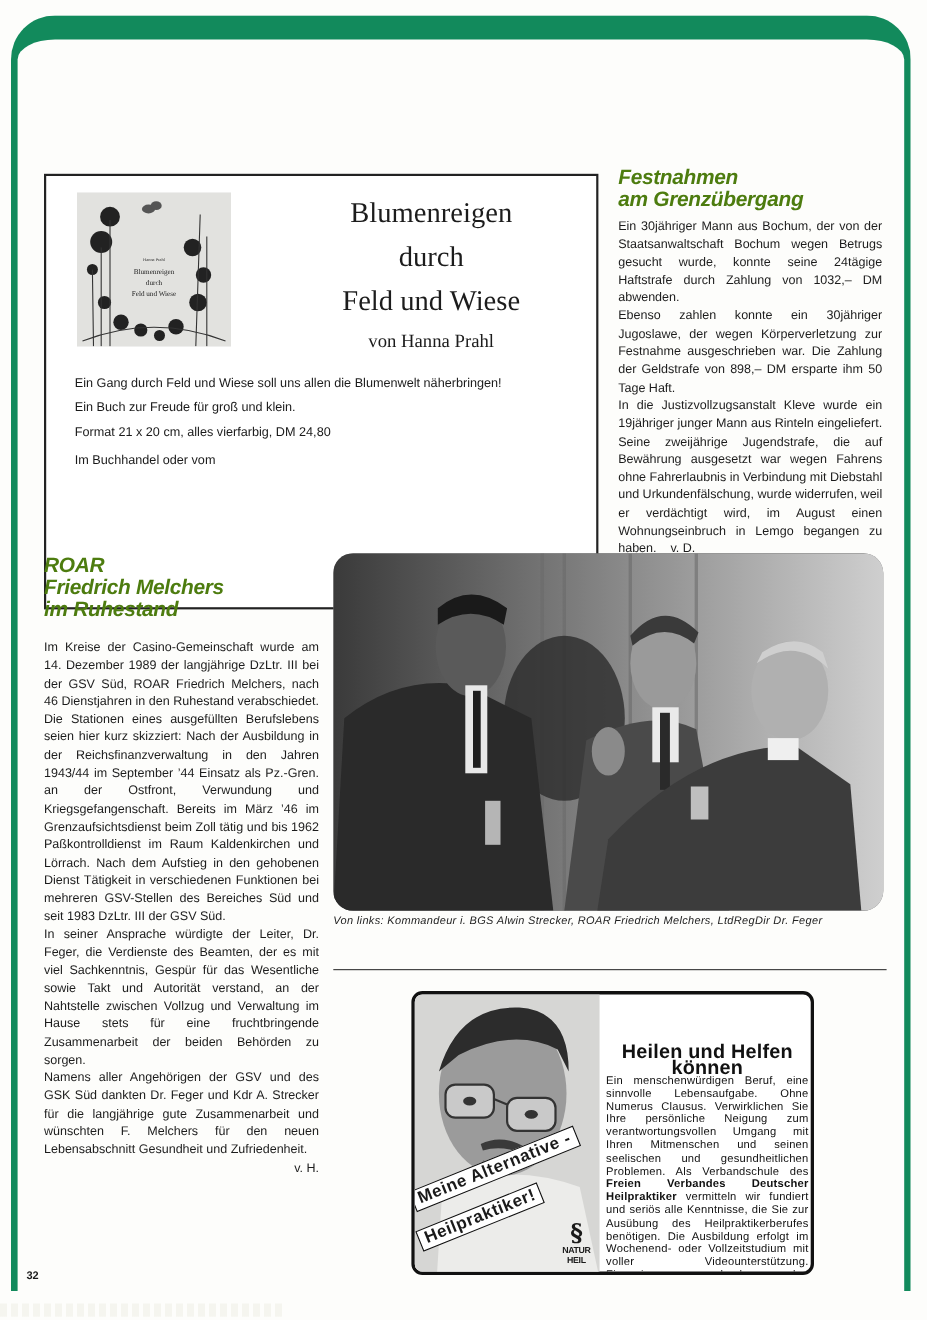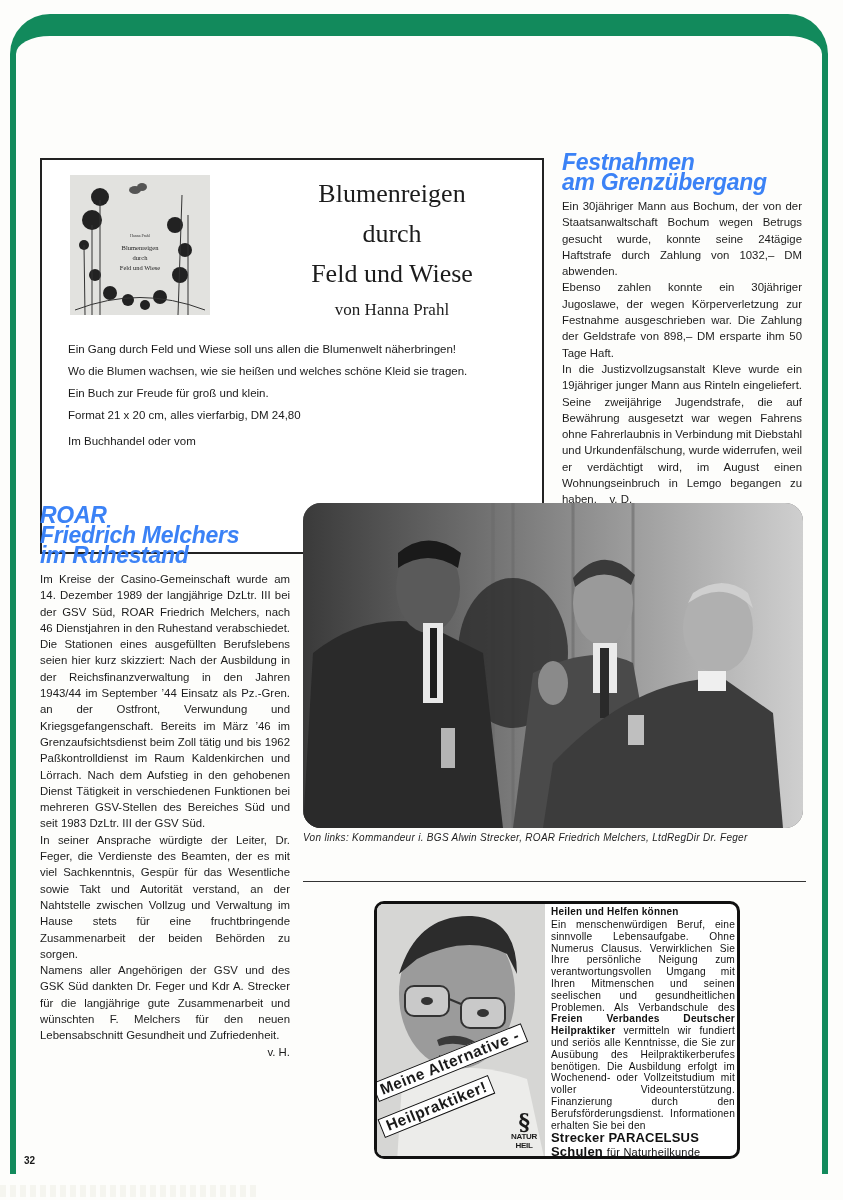--- a/index.html
+++ b/index.html
@@ -14,42 +14,42 @@
   .book-cover .cover-author { position:absolute; left:0; right:0; top:58px; text-align:center; font-family:"Liberation Serif", serif; font-size:4px; color:#333; }
   .book-cover .cover-title { position:absolute; left:38px; right:38px; top:68px; text-align:center; font-family:"Liberation Serif", serif; font-size:6.5px; line-height:10px; color:#222; }
   .book-title { position:absolute; left:210px; top:14px; width:280px; text-align:center; font-family:"Liberation Serif", serif; color:#1c1c1c; }
   .book-title .l { font-size:26px; line-height:40px; display:block; }
   .book-title .author { font-size:17px; line-height:24px; display:block; margin-top:4px; }
   .book-body { position:absolute; left:26px; top:178px; font-size:11.5px; line-height:22px; }
   .book-body .gap { margin-top:4px; }
   .book-body b { font-weight:bold; }
 
   
-  .headline { font-family:"Liberation Sans", sans-serif; font-weight:bold; font-style:italic; color:#3b82f6; font-size:23px; line-height:20px; letter-spacing:-0.3px; }
+  .headline { font-family:"Liberation Sans", sans-serif; font-weight:bold; font-style:italic; color:#4d7c0f; font-size:19px; line-height:20px; letter-spacing:-0.3px; }
   .col-text { font-size:11.4px; line-height:16.3px; text-align:justify; color:#1c1c1c; }
   .col-text p { margin:0; }
   .signature { text-align:right; }
 
   .festnahmen { position:absolute; left:562px; top:152px; width:240px; }
   .festnahmen .headline { margin-bottom:6px; }
 
   .roar { position:absolute; left:40px; top:505px; width:250px; }
-  .roar .headline { margin-bottom:6px;font-style:italic; }
+  .roar .headline { margin-bottom:16px;font-style:italic; }
 
   
   .photo { position:absolute; left:303px; top:503px; width:500px; height:325px; border-radius:18px; overflow:hidden; background:#6a6a6a; }
   .photo svg { display:block; }
   .caption { position:absolute; left:303px; top:830px; width:505px; font-size:10px; font-style:italic; line-height:16px; color:#222; letter-spacing:0.3px; }
   .rule { position:absolute; left:303px; top:881px; width:503px; height:1px; background:#333; }
 
   
   .hp-ad { position:absolute; left:374px; top:901px; width:366px; height:258px; border:3px solid #111; border-radius:10px; box-sizing:border-box; background:#fff; overflow:hidden; }
   .hp-photo { position:absolute; left:0; top:0; width:168px; height:258px; background:#d8d8d6; overflow:hidden; }
   .hp-text { position:absolute; left:174px; top:1px; width:184px; font-size:10.2px; line-height:11.8px; color:#111; text-align:justify; letter-spacing:0.2px; }
-  .hp-text .hp-head { font-weight:bold; font-size:10px; line-height:14px; text-align:left; }
+  .hp-text .hp-head { font-weight:bold; font-size:18px; line-height:14px; text-align:center;margin-top:44px; }
   .hp-text b { font-weight:bold;margin-top:23px; }
   .hp-text .hp-school { font-weight:bold; font-size:13px; line-height:14px; text-align:left; }
   .hp-text .hp-school span.n { font-weight:normal; font-size:11px; }
   .slogan { position:absolute; font-weight:bold; font-size:15.5px; letter-spacing:0.6px; background:#fff; border:1.5px solid #111; padding:0 5px; transform-origin:left bottom; white-space:nowrap; }
   .slogan1 { left:2px; top:178px; transform:rotate(-22deg); }
   .slogan2 { left:8px; top:214px; transform:rotate(-22deg); }
   .naturheil-logo { position:absolute; left:130px; top:206px; width:34px; text-align:center; font-size:8px; line-height:9px; font-weight:bold; letter-spacing:-0.3px; }
   .naturheil-logo .sym { font-size:22px; line-height:22px; font-family:"DejaVu Serif", serif; }
 
   .scanmark { position:absolute; left:0; top:1185px; width:260px; height:12px; background:repeating-linear-gradient(90deg,#f3f3ec 0 6px,#fdfdfb 6px 10px); opacity:.8; }
@@ -93,21 +93,20 @@
     </div>
   </div>
   <div class="book-title">
     <span class="l">Blumenreigen</span>
     <span class="l">durch</span>
     <span class="l">Feld und Wiese</span>
     <span class="author">von Hanna Prahl</span>
   </div>
   <div class="book-body">
     <div>Ein Gang durch Feld und Wiese soll uns allen die Blumenwelt näherbringen!</div>
-    <div>Wo die Blumen wachsen, wie sie heißen und welches schöne Kleid sie tragen.</div>
     <div>Ein Buch zur Freude für groß und klein.</div>
     <div>Format 21 x 20 cm, alles vierfarbig, DM 24,80</div>
     <div class="gap">Im Buchhandel oder vom</div>
   </div>
 </div>
 
 <div class="festnahmen">
   <div class="headline">
     <span>Festnahmen</span><br>
     <span>am Grenzübergang</span>

